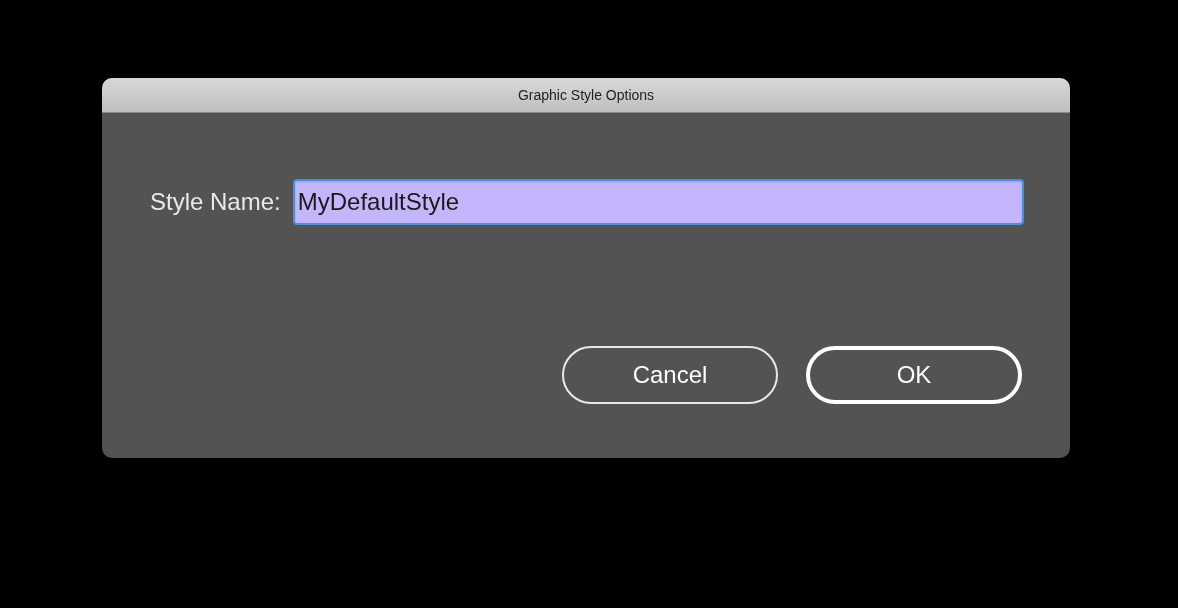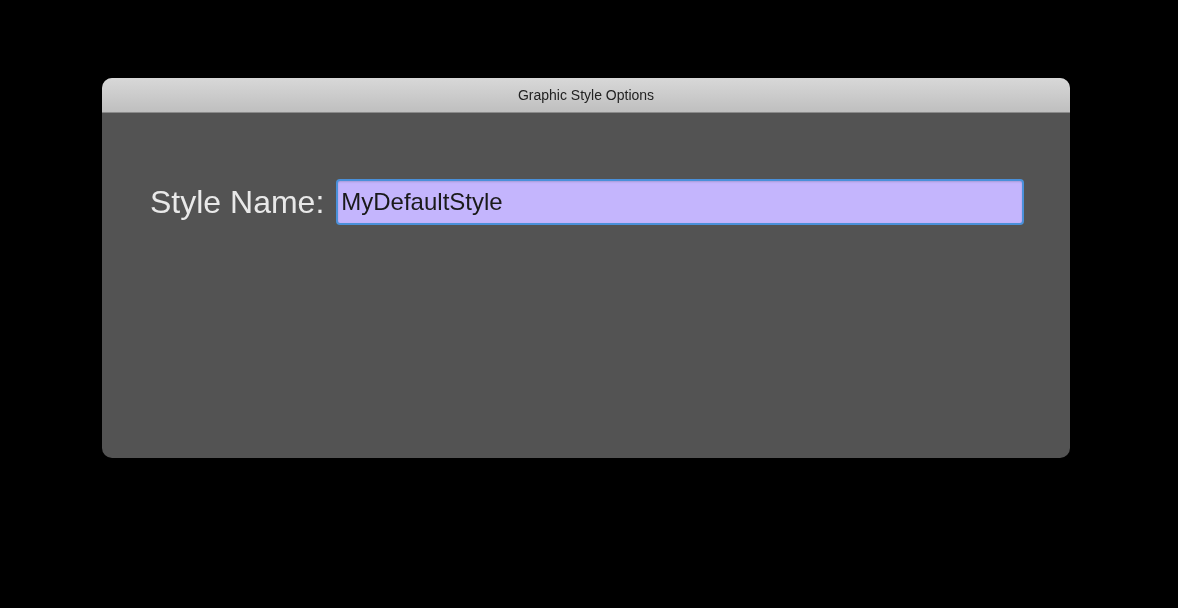--- a/index.html
+++ b/index.html
@@ -40,21 +40,21 @@
   .row {
     position: absolute;
     top: 68px;
     left: 48px;
     right: 48px;
     display: flex;
     align-items: center;
   }
   .label {
     color: #e9e9e9;
-    font-size: 32px;
+    font-size: 24px;
     margin-right: 14px;
     white-space: nowrap;
   }
   .field {
     flex: 1;
     height: 42px;
     background: #c4b5fd;
     border: none;
     outline: none;
     border-radius: 2px;
@@ -97,15 +97,21 @@
 <div class="dialog">
   <div class="titlebar">
     <span>Graphic Style Options</span>
   </div>
   <div class="content">
     <div class="row">
       <span class="label">Style Name:</span>
       <input type="text" class="field" value="MyDefaultStyle" style="">
     </div>
     <div class="buttons">
+      <div class="btn btn-cancel">
+        <span>Cancel</span>
+      </div>
+      <div class="btn btn-ok">
+        <span>OK</span>
+      </div>
     </div>
   </div>
 </div>
 
 </body></html>

